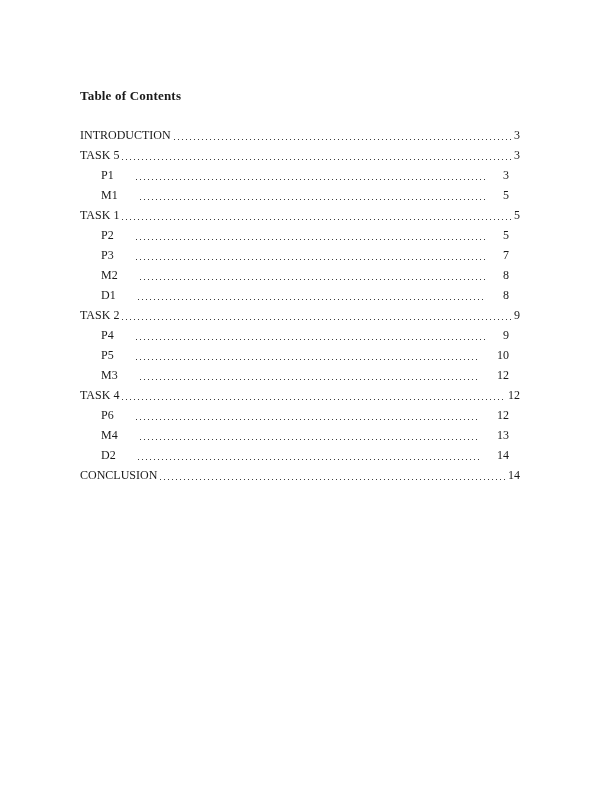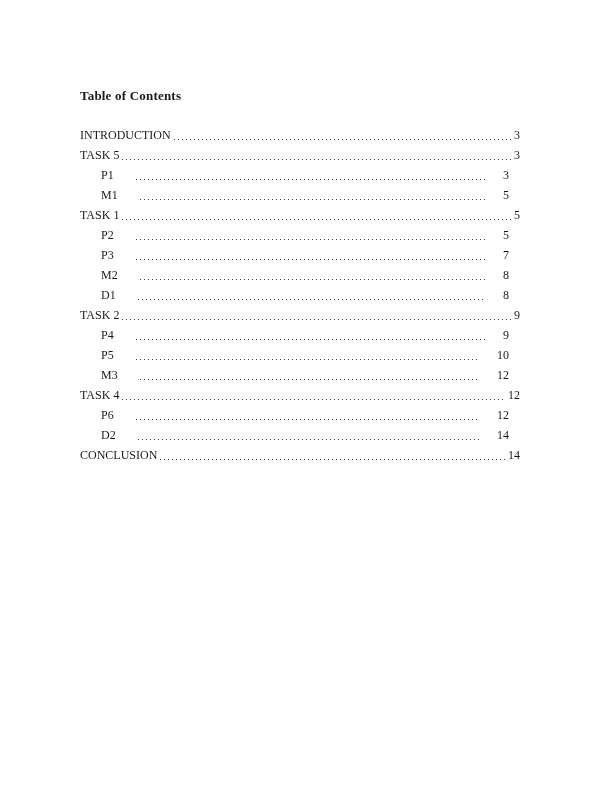--- a/index.html
+++ b/index.html
@@ -152,20 +152,25 @@
     <span class="dots"></span>
     <span class="toc-page">12</span>
   </div>
 
   <div class="toc-row level-2">
     <span class="toc-label">P6</span>
     <span class="dots"></span>
     <span class="toc-page">12</span>
   </div>
 
+  <div class="toc-row level-2">
+    <span class="toc-label">M4</span>
+    <span class="dots"></span>
+    <span class="toc-page">13</span>
+  </div>
 
   <div class="toc-row level-2">
     <span class="toc-label">D2</span>
     <span class="dots"></span>
     <span class="toc-page">14</span>
   </div>
 
   <div class="toc-row level-1">
     <span class="toc-label">CONCLUSION</span>
     <span class="dots"></span>

